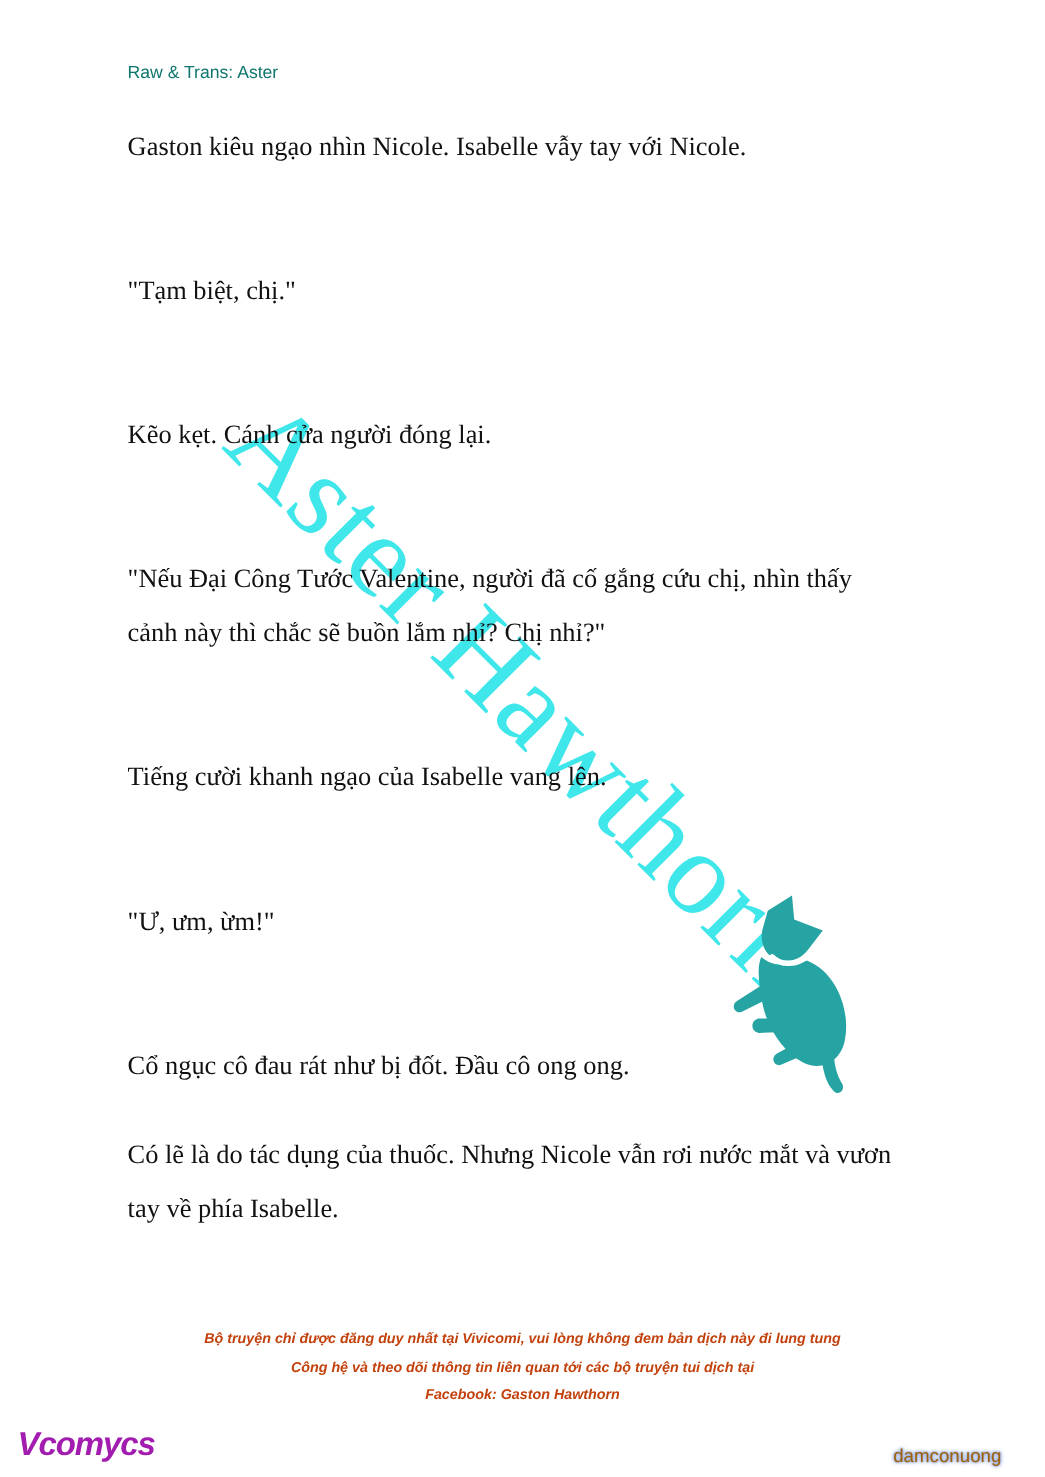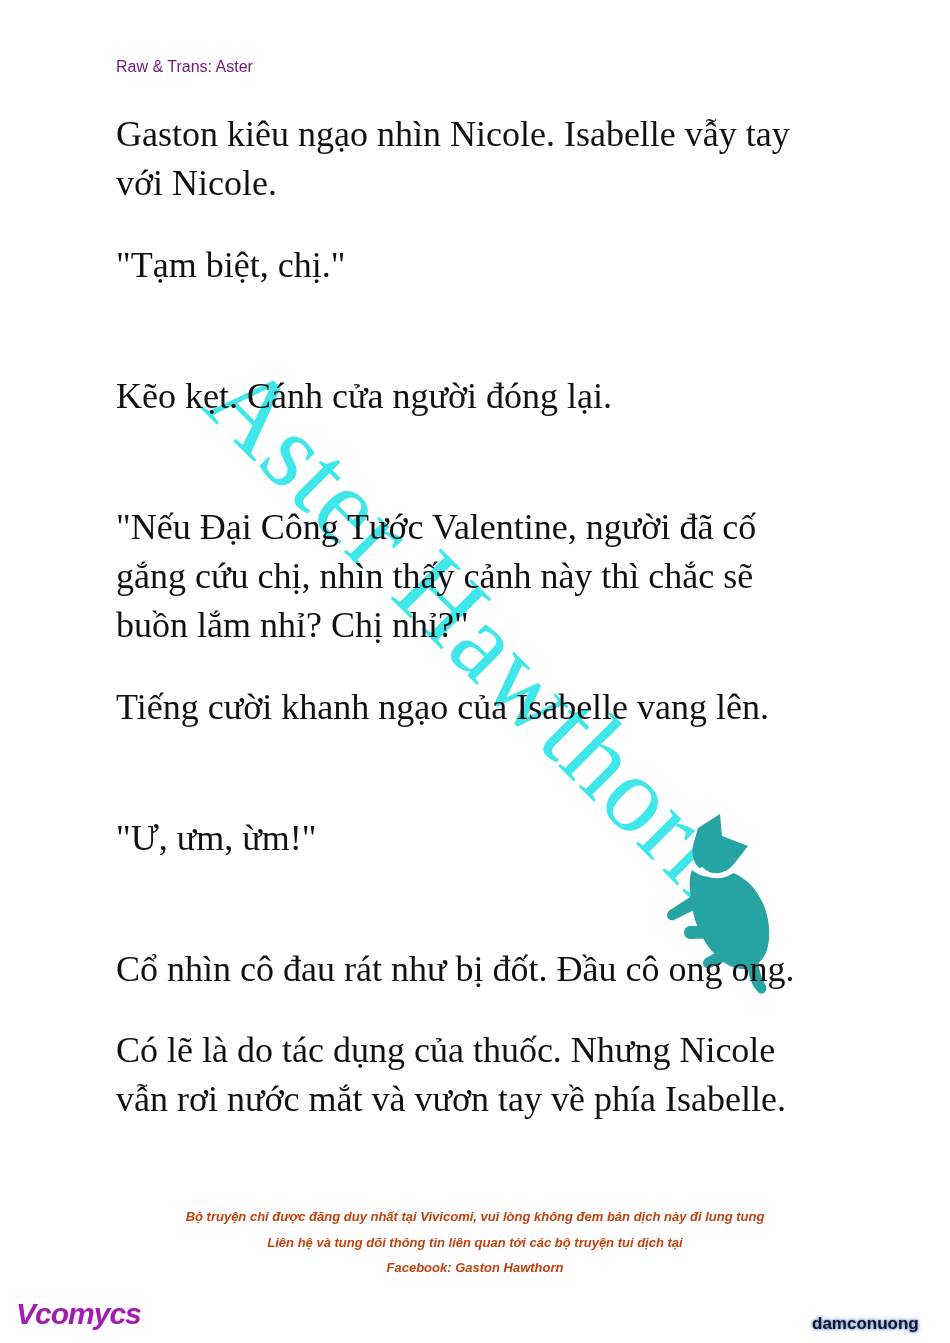--- a/index.html
+++ b/index.html
@@ -3,49 +3,49 @@
   <meta charset="utf-8">
   <style>
     html, body { margin: 0; padding: 0; }
     body {
       width: 950px; height: 1343px; background: #ffffff;
       position: relative; overflow: hidden;
       font-family: "Liberation Serif", serif; color: #111111;
     }
     .header {
       position: absolute; left: 116px; top: 58px;
-      font-family: "Liberation Sans", sans-serif; font-size: 16px; color: #701a75;
+      font-family: "Liberation Sans", sans-serif; font-size: 16px; color: #0f766e;
     }
     .watermark {
       position: absolute; left: 95px; top: 570px;
       width: 760px; text-align: center;
       font-family: "Liberation Serif", serif; font-size: 108px;
       color: #3fe6ea; white-space: nowrap;
       transform: rotate(45deg); transform-origin: center center;
       z-index: 1; letter-spacing: 1px;
     }
     .cat { position: absolute; left: 650px; top: 806px; width: 130px; height: 190px; z-index: 1; }
     .para {
       position: absolute; left: 116px; width: 720px;
-      font-size: 36px; line-height: 49px; z-index: 2; margin: 0;
+      font-size: 24px; line-height: 49px; z-index: 2; margin: 0;
     }
     .footer {
       position: absolute; left: 0; width: 950px; text-align: center;
       font-family: "Liberation Sans", sans-serif; font-style: italic; font-weight: bold;
       font-size: 13px; color: #c2410c; z-index: 2;
     }
     .logo-left {
       position: absolute; left: 16px; top: 1297px;
       font-family: "Liberation Sans", sans-serif; font-style: italic; font-weight: bold;
       font-size: 30px; color: #a21caf; letter-spacing: -1px;
     }
     .logo-right {
       position: absolute; left: 812px; top: 1314px;
-      font-family: "Liberation Sans", sans-serif; font-weight: bold;
-      font-size: 17px; color: #0f172a;
+      font-family: "Liberation Sans", sans-serif; font-weight: normal;
+      font-size: 17px; color: #a16207;
       text-shadow: 0 0 3px #8fa6dc, 0 0 5px #8fa6dc, 0 0 2px #6f88c8;
     }
   </style>
 </head>
 <body>
 
 <div class="header">Raw &amp; Trans: Aster</div>
 
 <div class="watermark">Aster Hawthorn</div>
 
@@ -67,21 +67,21 @@
 
   <path d="M52 64 C60 72 74 72 86 62" stroke="#ffffff" stroke-width="5" fill="none" stroke-linecap="round"></path>
 </svg>
 
 <p class="para" style="top:110px">Gaston kiêu ngạo nhìn Nicole. Isabelle vẫy tay với Nicole.</p>
 <p class="para" style="top:241px">"Tạm biệt, chị."</p>
 <p class="para" style="top:372px">Kẽo kẹt. Cánh cửa người đóng lại.</p>
 <p class="para" style="top:503px; width:690px">"Nếu Đại Công Tước Valentine, người đã cố gắng cứu chị, nhìn thấy cảnh này thì chắc sẽ buồn lắm nhỉ? Chị nhỉ?"</p>
 <p class="para" style="top:683px">Tiếng cười khanh ngạo của Isabelle vang lên.</p>
 <p class="para" style="top:814px">"Ư, ưm, ừm!"</p>
-<p class="para" style="top:945px">Cổ nhìn cô đau rát như bị đốt. Đầu cô ong ong.</p>
+<p class="para" style="top:945px">Cổ ngục cô đau rát như bị đốt. Đầu cô ong ong.</p>
 <p class="para" style="top:1026px; width:700px">Có lẽ là do tác dụng của thuốc. Nhưng Nicole vẫn rơi nước mắt và vươn tay về phía Isabelle.</p>
 
 <div class="footer" style="top:1209px">Bộ truyện chỉ được đăng duy nhất tại Vivicomi, vui lòng không đem bản dịch này đi lung tung</div>
-<div class="footer" style="top:1235px">Liên hệ và tung dõi thông tin liên quan tới các bộ truyện tui dịch tại</div>
+<div class="footer" style="top:1235px">Công hệ và theo dõi thông tin liên quan tới các bộ truyện tui dịch tại</div>
 <div class="footer" style="top:1260px">Facebook: Gaston Hawthorn</div>
 
 <div class="logo-left">Vcomycs</div>
 <div class="logo-right">damconuong</div>
 
 </body></html>

